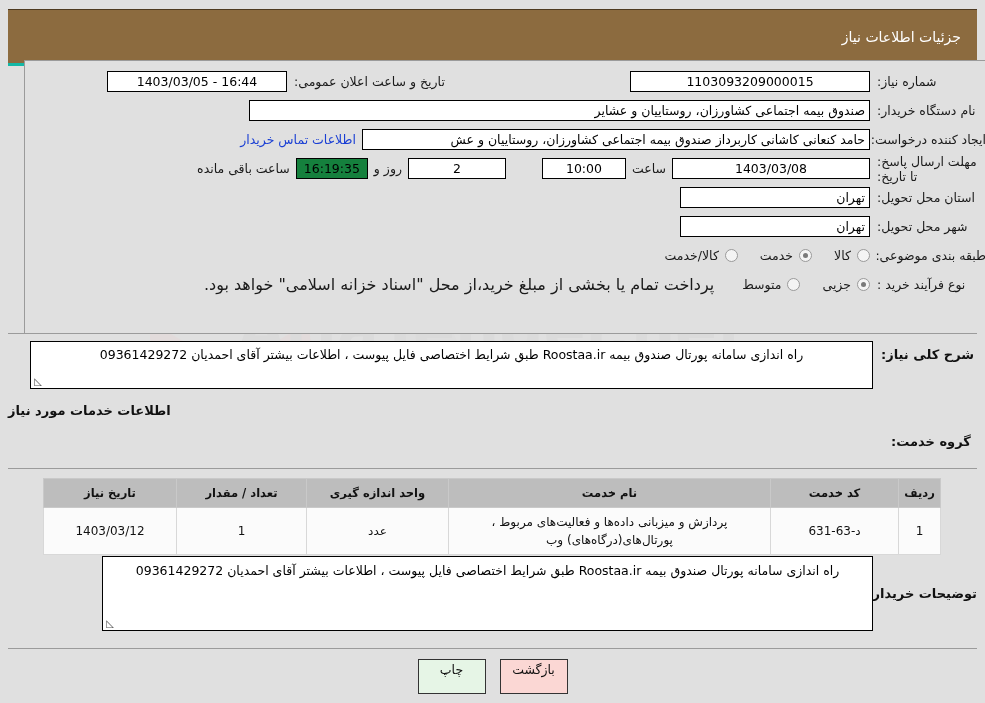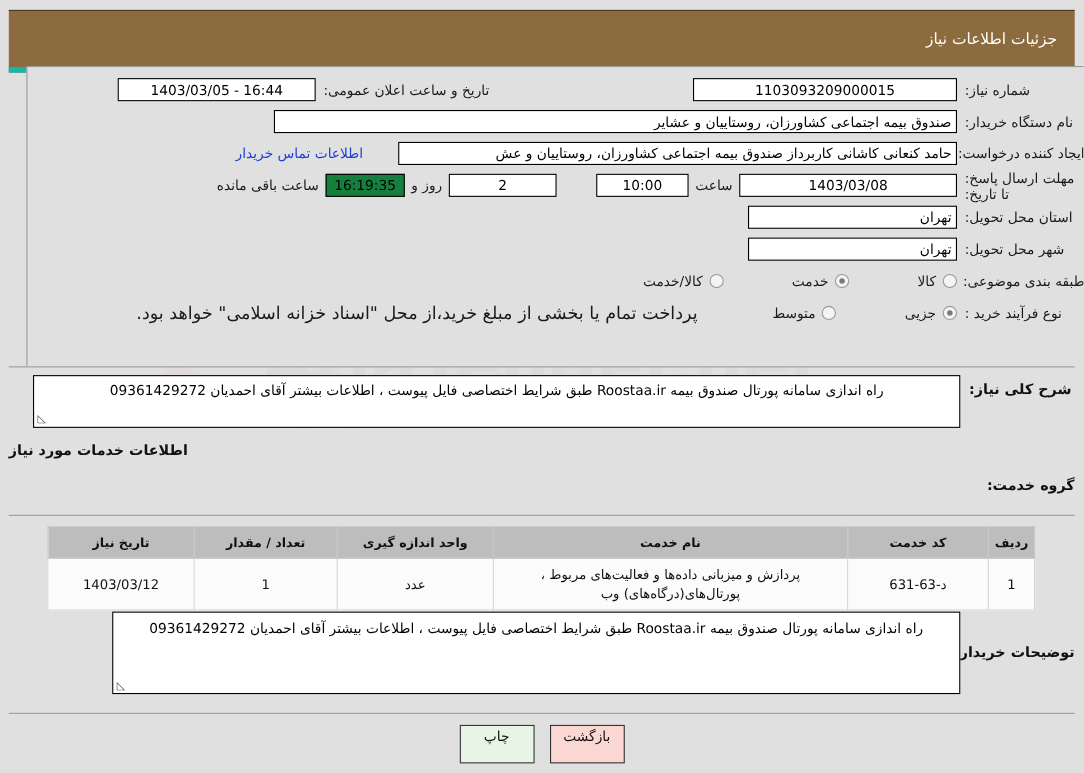--- a/index.html
+++ b/index.html
@@ -27,21 +27,21 @@
     opacity: .35;
   }
 
   
   .header-bar {
     position: absolute;
     left: 8px; top: 9px;
     width: 969px; height: 57px;
     background: #8c6b3f;
     border-top: 1px solid #4e3a20;
-    border-bottom: 5px solid #14b8a6;
+    border-bottom: 3px solid #14b8a6;
     display: flex;
     align-items: center;
     justify-content: flex-start;
     padding-right: 16px;
     z-index: 3;
   }
   .header-title {
     color: #ffffff;
     font-size: 14px;
     letter-spacing: .3px;
@@ -126,21 +126,21 @@
     content: "";
     position: absolute;
     left: 3px; top: 3px;
     width: 5px; height: 5px;
     border-radius: 50%;
     background: #7a7a7a;
   }
   .radio-group { display: flex; align-items: center; gap: 0; }
   .radio-item { display: flex; align-items: center; margin-left: 22px; }
   .radio-item .rl {
-    font-size: 12.5px; color: #1a1a1a; padding-right: 6px; white-space: nowrap; margin-left: 40px;
+    font-size: 12.5px; color: #1a1a1a; padding-right: 6px; white-space: nowrap;
   }
 
   
   .sep {
     position: absolute;
     left: 8px;
     width: 969px;
     height: 0;
     border-top: 1px solid #9b9b9b;
     z-index: 3;
@@ -188,21 +188,21 @@
   .svcgrp {
     position: absolute;
     left: 8px; top: 434px;
     width: 969px;
     display: flex; align-items: center; justify-content: flex-start;
     padding-right: 0;
     z-index: 3;
   }
   .svcgrp .lbl2 {
     font-size: 13px; font-weight: bold; color: #111;
-    width: 104px; text-align: right; padding-left: 18px; white-space: nowrap;
+    width: 104px; text-align: left; padding-left: 18px; white-space: nowrap;
   }
 
   
   .tbl-wrap {
     position: absolute;
     left: 44px; top: 478px;
     width: 897px;
     z-index: 3;
   }
   table.items {
@@ -318,21 +318,21 @@
     </div>
 
     <div class="row">
       <span class="lbl lbl-w">نام دستگاه خریدار:</span>
       <span class="fld right" style="width:621px;">صندوق بیمه اجتماعی کشاورزان، روستاییان و عشایر</span>
       <span style="width:82px;"></span>
     </div>
 
     <div class="row">
       <span class="lbl lbl-w">ایجاد کننده درخواست:</span>
-      <span class="fld right" style="width:508px;margin-left:26px;">حامد کنعانی کاشانی کاربرداز صندوق بیمه اجتماعی کشاورزان، روستاییان و عش</span>
+      <span class="fld right" style="width:508px;">حامد کنعانی کاشانی کاربرداز صندوق بیمه اجتماعی کشاورزان، روستاییان و عش</span>
       <span class="link">اطلاعات تماس خریدار</span>
       <span style="width:82px;"></span>
     </div>
 
     <div class="row" style="align-items:center;">
       <span class="lbl lbl-w" style="line-height:15px;white-space:normal;">مهلت ارسال پاسخ: تا تاریخ:</span>
       <span class="fld" style="width:198px;">1403/03/08</span>
       <span class="inline-lbl">ساعت</span>
       <span class="fld" style="width:84px;">10:00</span>
       <span style="width:36px;"></span>

